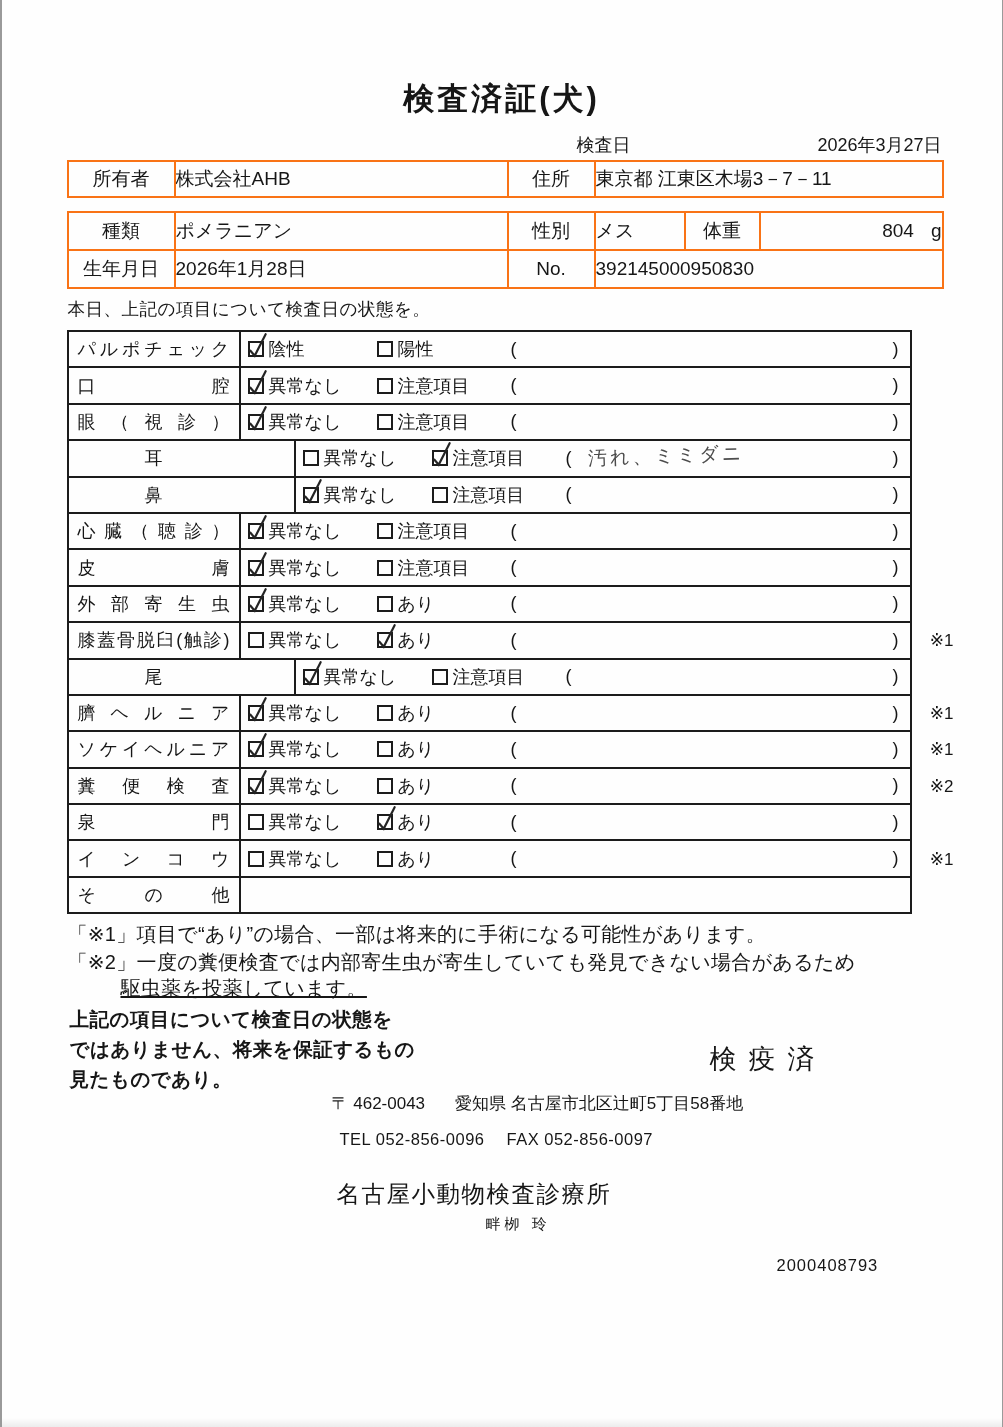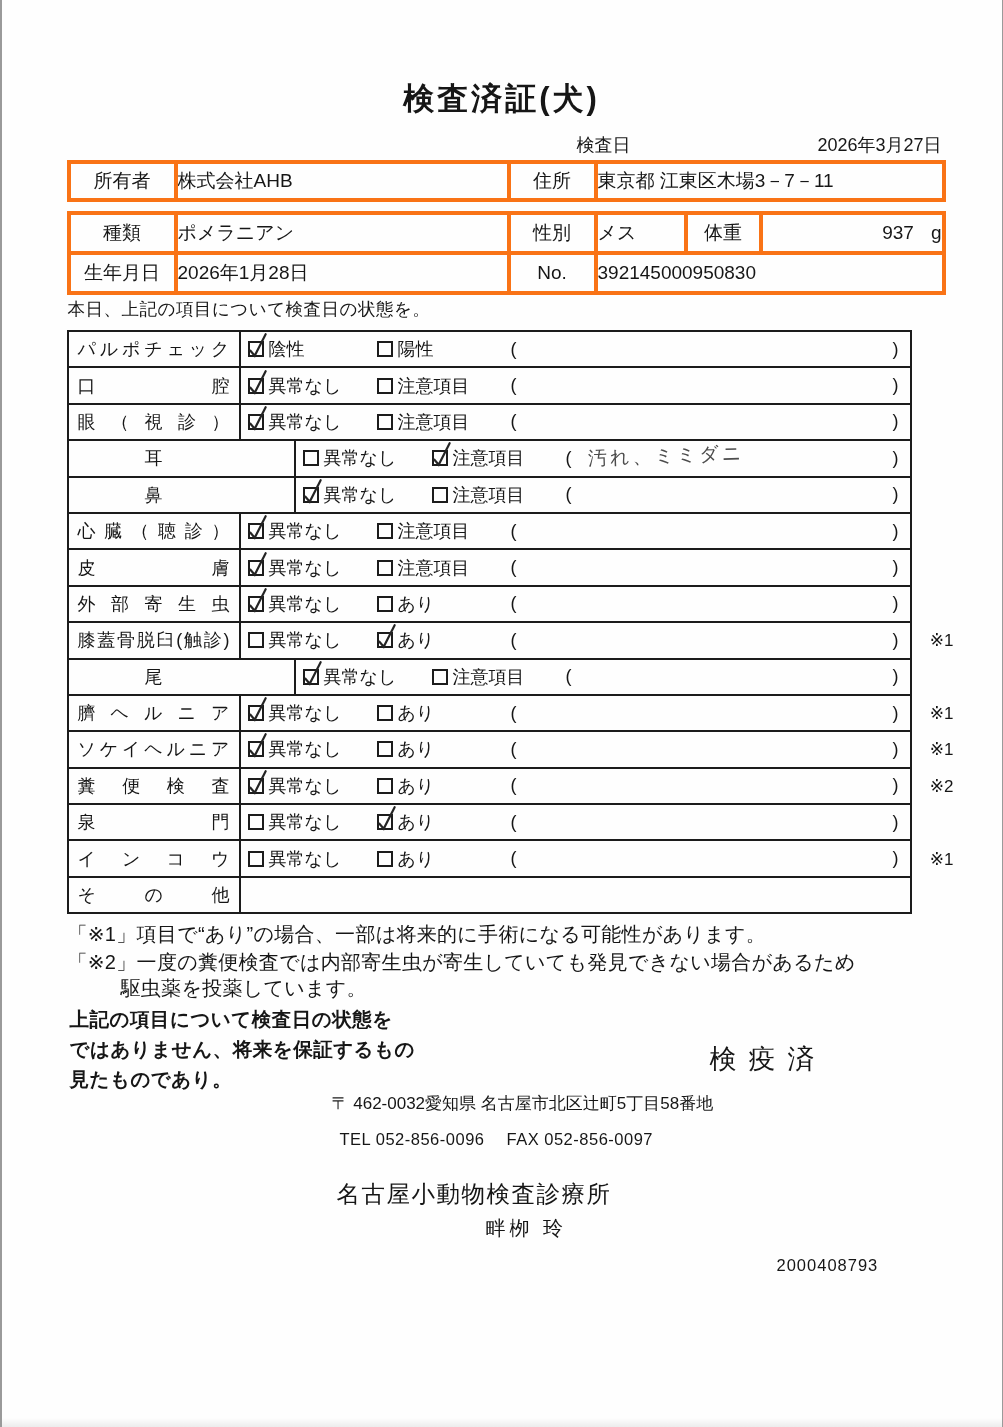--- a/index.html
+++ b/index.html
@@ -5,21 +5,21 @@
   html,body{margin:0;padding:0;background:#9a9a9a;}
   body{font-family:"Liberation Sans","DejaVu Sans",sans-serif;color:#161616;}
   .page{position:relative;width:1000px;height:1427px;background:#fefefe;margin:0 auto;overflow:hidden;}
 
   
   .title{position:absolute;left:0;right:0;top:78px;text-align:center;font-size:31px;font-weight:bold;letter-spacing:3px;}
   .date-row{position:absolute;left:575px;top:133px;width:365px;display:flex;justify-content:space-between;font-size:18px;}
 
   
   table.t{position:absolute;border-collapse:collapse;table-layout:fixed;}
-  table.t td{border:4px solid #f97316;font-size:19px;padding:0;overflow:hidden;white-space:nowrap;}
+  table.t td{border:2px solid #f97316;font-size:19px;padding:0;overflow:hidden;white-space:nowrap;}
   .t1{left:65px;top:160px;width:875px;}
   .t1 td{height:34px;}
   .t2{left:65px;top:211px;width:875px;}
   .t2 td{height:36px;}
   td.lab{text-align:center;}
   td.val{padding-left:11px;}
   td.wval{text-align:right;padding-right:13px;}
   td.wval .unit{display:inline-block;margin-left:17px;}
 
   .intro{position:absolute;left:66px;top:297px;font-size:17.5px;letter-spacing:0.5px;}
@@ -40,32 +40,32 @@
   .tick path{fill:none;stroke:#242424;stroke-width:1.7;stroke-linecap:round;}
   .paren{flex:1;display:flex;align-items:center;padding-right:11px;}
   .paren .close{margin-left:auto;}
   .hand{margin-left:16px;margin-top:-4px;color:#4c4c4c;font-size:19px;letter-spacing:3px;transform:rotate(-2deg);white-space:nowrap;}
   .mark{position:absolute;right:-44px;top:50%;transform:translateY(-50%);font-size:17px;white-space:nowrap;}
 
   
   .note{position:absolute;font-size:20px;letter-spacing:0.3px;}
   .n1{left:66px;top:921px;}
   .n2{left:66px;top:949px;}
-  .n3{left:119px;top:975px;}
+  .n3{left:119px;top:975px;text-decoration:underline;}
 
   .disclaimer{position:absolute;left:68px;top:1004px;font-size:19.5px;font-weight:600;line-height:30px;letter-spacing:0.5px;}
   .stamp{position:absolute;left:708px;top:1041px;font-size:27px;letter-spacing:12px;}
 
   
   .postal-line{position:absolute;left:330px;top:1092px;font-size:17px;}
-  .postal-line .addr{}
+  .postal-line .addr{margin-left:30px;}
   .tel-line{position:absolute;left:338px;top:1130px;font-size:16.5px;letter-spacing:0.5px;}
   .tel-line .fax{margin-left:22px;}
   .clinic-name{position:absolute;left:335px;top:1178px;font-size:23.5px;letter-spacing:1.5px;}
-  .vet-name{position:absolute;left:456px;top:1215px;font-size:20px;letter-spacing:4px;padding-left:28px;}
+  .vet-name{position:absolute;left:456px;top:1215px;font-size:15px;letter-spacing:4px;padding-left:28px;}
   .serial{position:absolute;left:775px;top:1256px;font-size:16.5px;letter-spacing:1px;}
 
   .scan-edge{position:absolute;left:0;right:0;bottom:0;height:9px;background:linear-gradient(to bottom,rgba(0,0,0,0),rgba(0,0,0,0.07));}
 </style>
 </head>
 <body>
 
 <div class="page">
 
   <div class="title">検査済証(犬)</div>
@@ -101,21 +101,21 @@
         <col style="width:75px">
         <col style="width:183px">
       </colgroup>
     <tbody>
         <tr>
       <td class="lab">種類</td>
       <td class="val">ポメラニアン</td>
       <td class="lab">性別</td>
       <td class="val">メス</td>
       <td class="lab">体重</td>
-      <td class="wval"><span>937</span><span class="unit">g</span></td>
+      <td class="wval"><span>804</span><span class="unit">g</span></td>
     </tr>
     <tr>
       <td class="lab">生年月日</td>
       <td class="val">2026年1月28日</td>
       <td class="lab">No.</td>
       <td class="val" colspan="3">392145000950830</td>
     </tr>
   </tbody>
     </table>
 
@@ -525,21 +525,21 @@
 
   <div class="disclaimer">
     <div>上記の項目について検査日の状態を</div>
     <div>ではありません、将来を保証するもの</div>
     <div>見たものであり。</div>
   </div>
 
   <div class="stamp">検疫済</div>
 
   <div class="postal-line">
-    <span>〒 462-0032</span><span class="addr">愛知県 名古屋市北区辻町5丁目58番地</span>
+    <span>〒 462-0043</span><span class="addr">愛知県 名古屋市北区辻町5丁目58番地</span>
   </div>
   <div class="tel-line">
     <span>TEL 052-856-0096</span><span class="fax">FAX 052-856-0097</span>
   </div>
   <div class="clinic-name">名古屋小動物検査診療所</div>
   <div class="vet-name">畔栁 玲</div>
 
   <div class="serial">2000408793</div>
 
   <div class="scan-edge"></div>

